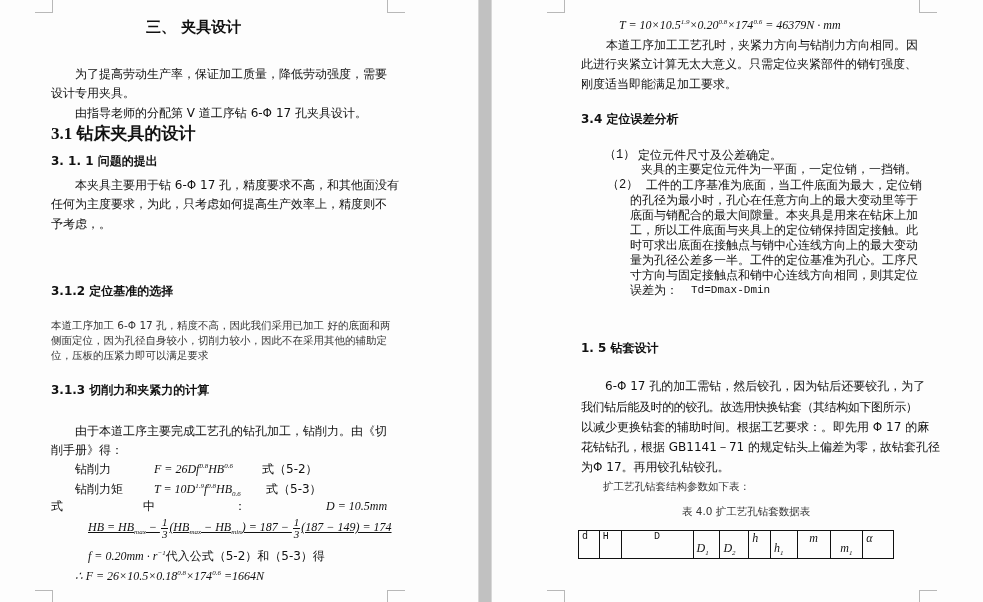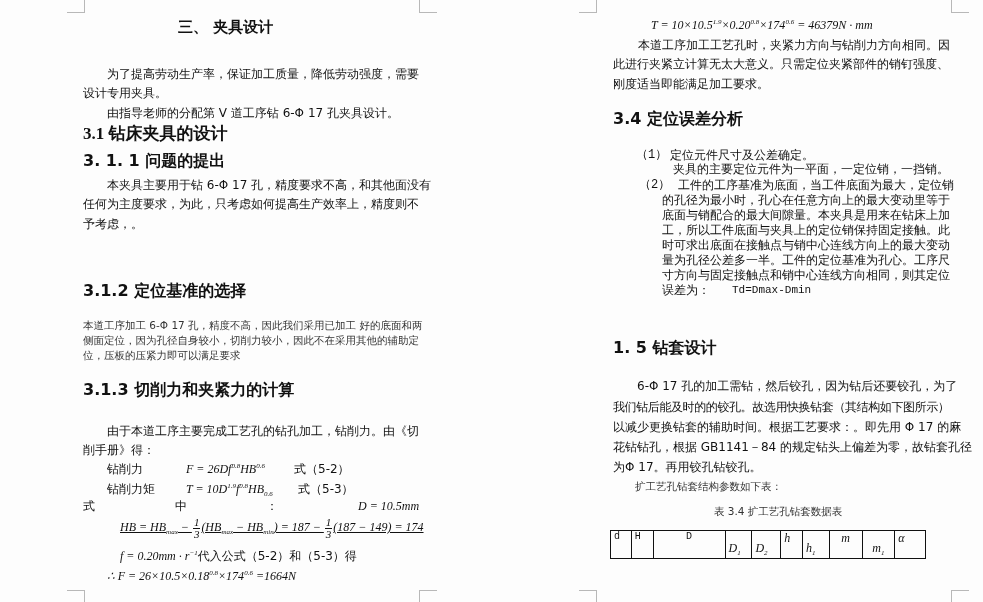--- a/index.html
+++ b/index.html
@@ -2,38 +2,38 @@
 <html><head>
 <meta charset="utf-8">
 <style>
   html, body { margin:0; padding:0; }
   body {
     width:983px; height:602px; overflow:hidden; position:relative;
     background:#fdfdfd;
     font-family: "DejaVu Sans", "Liberation Sans", sans-serif;
     color:#111;
   }
-  .page { position:absolute; top:0; height:602px; background:#fdfdfd; overflow:hidden;margin-left:32px; }
+  .page { position:absolute; top:0; height:602px; background:#fdfdfd; overflow:hidden; }
   #page-left { left:0; width:478px; }
   #page-right { left:492px; width:568px; }
   .gutter { position:absolute; left:478px; top:0; width:14px; height:602px; background:#c1c1c1;
             border-left:1px solid #d8d8d8; border-right:1px solid #d8d8d8; box-sizing:border-box; }
   .corner { position:absolute; width:17px; height:12px; border-color:#b8b8b8; border-style:solid; border-width:0; }
   .c-tl { border-right-width:1px; border-bottom-width:1px; }
   .c-tr { border-left-width:1px; border-bottom-width:1px; }
   .c-bl { border-right-width:1px; border-top-width:1px; }
   .c-br { border-left-width:1px; border-top-width:1px; }
 
   .t { position:absolute; white-space:nowrap; font-size:12px; line-height:14px; }
   .math { font-family:"Liberation Serif","DejaVu Serif",serif; font-style:italic; }
   .mono { font-family:"Liberation Mono","DejaVu Sans Mono",monospace; }
   sup, sub { font-size:7px; line-height:0; }
   .h1 { font-size:15px; font-weight:bold; }
   .h2 { font-size:17px; font-weight:bold; font-family:"Liberation Serif","DejaVu Serif",serif; }
-  .h3 { font-size:16px; font-weight:bold; }
+  .h3 { font-size:12px; font-weight:bold; }
   .small { font-size:10.5px; color:#333; }
   .frac { display:inline-block; vertical-align:middle; text-align:center; font-size:11px; line-height:11px; margin:0 1px; }
   .frac span { display:block; }
   .frac .num { border-bottom:1px solid #111; padding:0 1px; }
 
   table.params { position:absolute; border-collapse:collapse; }
   table.params td { border:1px solid #111; height:25px; padding:0 3px; vertical-align:top;
                     font-size:10px; font-family:"Liberation Mono","DejaVu Sans Mono",monospace; }
   table.params td.m { font-family:"Liberation Serif","DejaVu Serif",serif; font-style:italic; font-size:12px; }
   table.params td.low { vertical-align:bottom; padding-bottom:2px; }
@@ -123,32 +123,32 @@
 
   <div class="t mono" style="left:115px;top:178px;">（2）</div>
   <div class="t" style="left:154px;top:178px;">工件的工序基准为底面，当工件底面为最大，定位销</div>
   <div class="t" style="left:138px;top:193px;">的孔径为最小时，孔心在任意方向上的最大变动里等于</div>
   <div class="t" style="left:138px;top:223px;">工，所以工件底面与夹具上的定位销保持固定接触。此</div>
   <div class="t" style="left:138px;top:208px;">底面与销配合的最大间隙量。本夹具是用来在钻床上加</div>
   <div class="t" style="left:138px;top:238px;">时可求出底面在接触点与销中心连线方向上的最大变动</div>
   <div class="t" style="left:138px;top:253px;">量为孔径公差多一半。工件的定位基准为孔心。工序尺</div>
   <div class="t" style="left:138px;top:268px;">寸方向与固定接触点和销中心连线方向相同，则其定位</div>
   <div class="t" style="left:138px;top:283px;">误差为：</div>
-  <div class="t mono" style="left:208px;top:283px;font-size:11px;">Td=Dmax-Dmin</div>
+  <div class="t mono" style="left:199px;top:283px;font-size:11px;">Td=Dmax-Dmin</div>
 
   <div class="t h3" style="left:89px;top:341px;">1. 5 钻套设计</div>
 
   <div class="t" style="left:113px;top:379px;">6-Φ 17 孔的加工需钻，然后铰孔，因为钻后还要铰孔，为了</div>
   <div class="t" style="left:89px;top:400px;letter-spacing:-0.4px;">我们钻后能及时的的铰孔。故选用快换钻套（其结构如下图所示）</div>
   <div class="t" style="left:89px;top:420px;">以减少更换钻套的辅助时间。根据工艺要求：。即先用 Φ 17 的麻</div>
-  <div class="t" style="left:89px;top:440px;">花钻钻孔，根据 GB1141－84 的规定钻头上偏差为零，故钻套孔径</div>
+  <div class="t" style="left:89px;top:440px;">花钻钻孔，根据 GB1141－71 的规定钻头上偏差为零，故钻套孔径</div>
   <div class="t" style="left:89px;top:460px;">为Φ 17。再用铰孔钻铰孔。</div>
 
   <div class="t small" style="left:111px;top:479px;">扩工艺孔钻套结构参数如下表：</div>
-  <div class="t small" style="left:190px;top:504px;">表 3.4  扩工艺孔钻套数据表</div>
+  <div class="t small" style="left:190px;top:504px;">表 4.0  扩工艺孔钻套数据表</div>
 
   <table class="params" style="left:86px;top:530px;width:316px;">
     <tbody>
         <tr>
       <td style="width:14px;">d</td>
       <td style="width:15px;">H</td>
       <td style="width:66px;text-align:center;">D</td>
       <td class="m low" style="width:20px;">D<sub>1</sub></td>
       <td class="m low" style="width:22px;">D<sub>2</sub></td>
       <td class="m" style="width:15px;">h</td>

